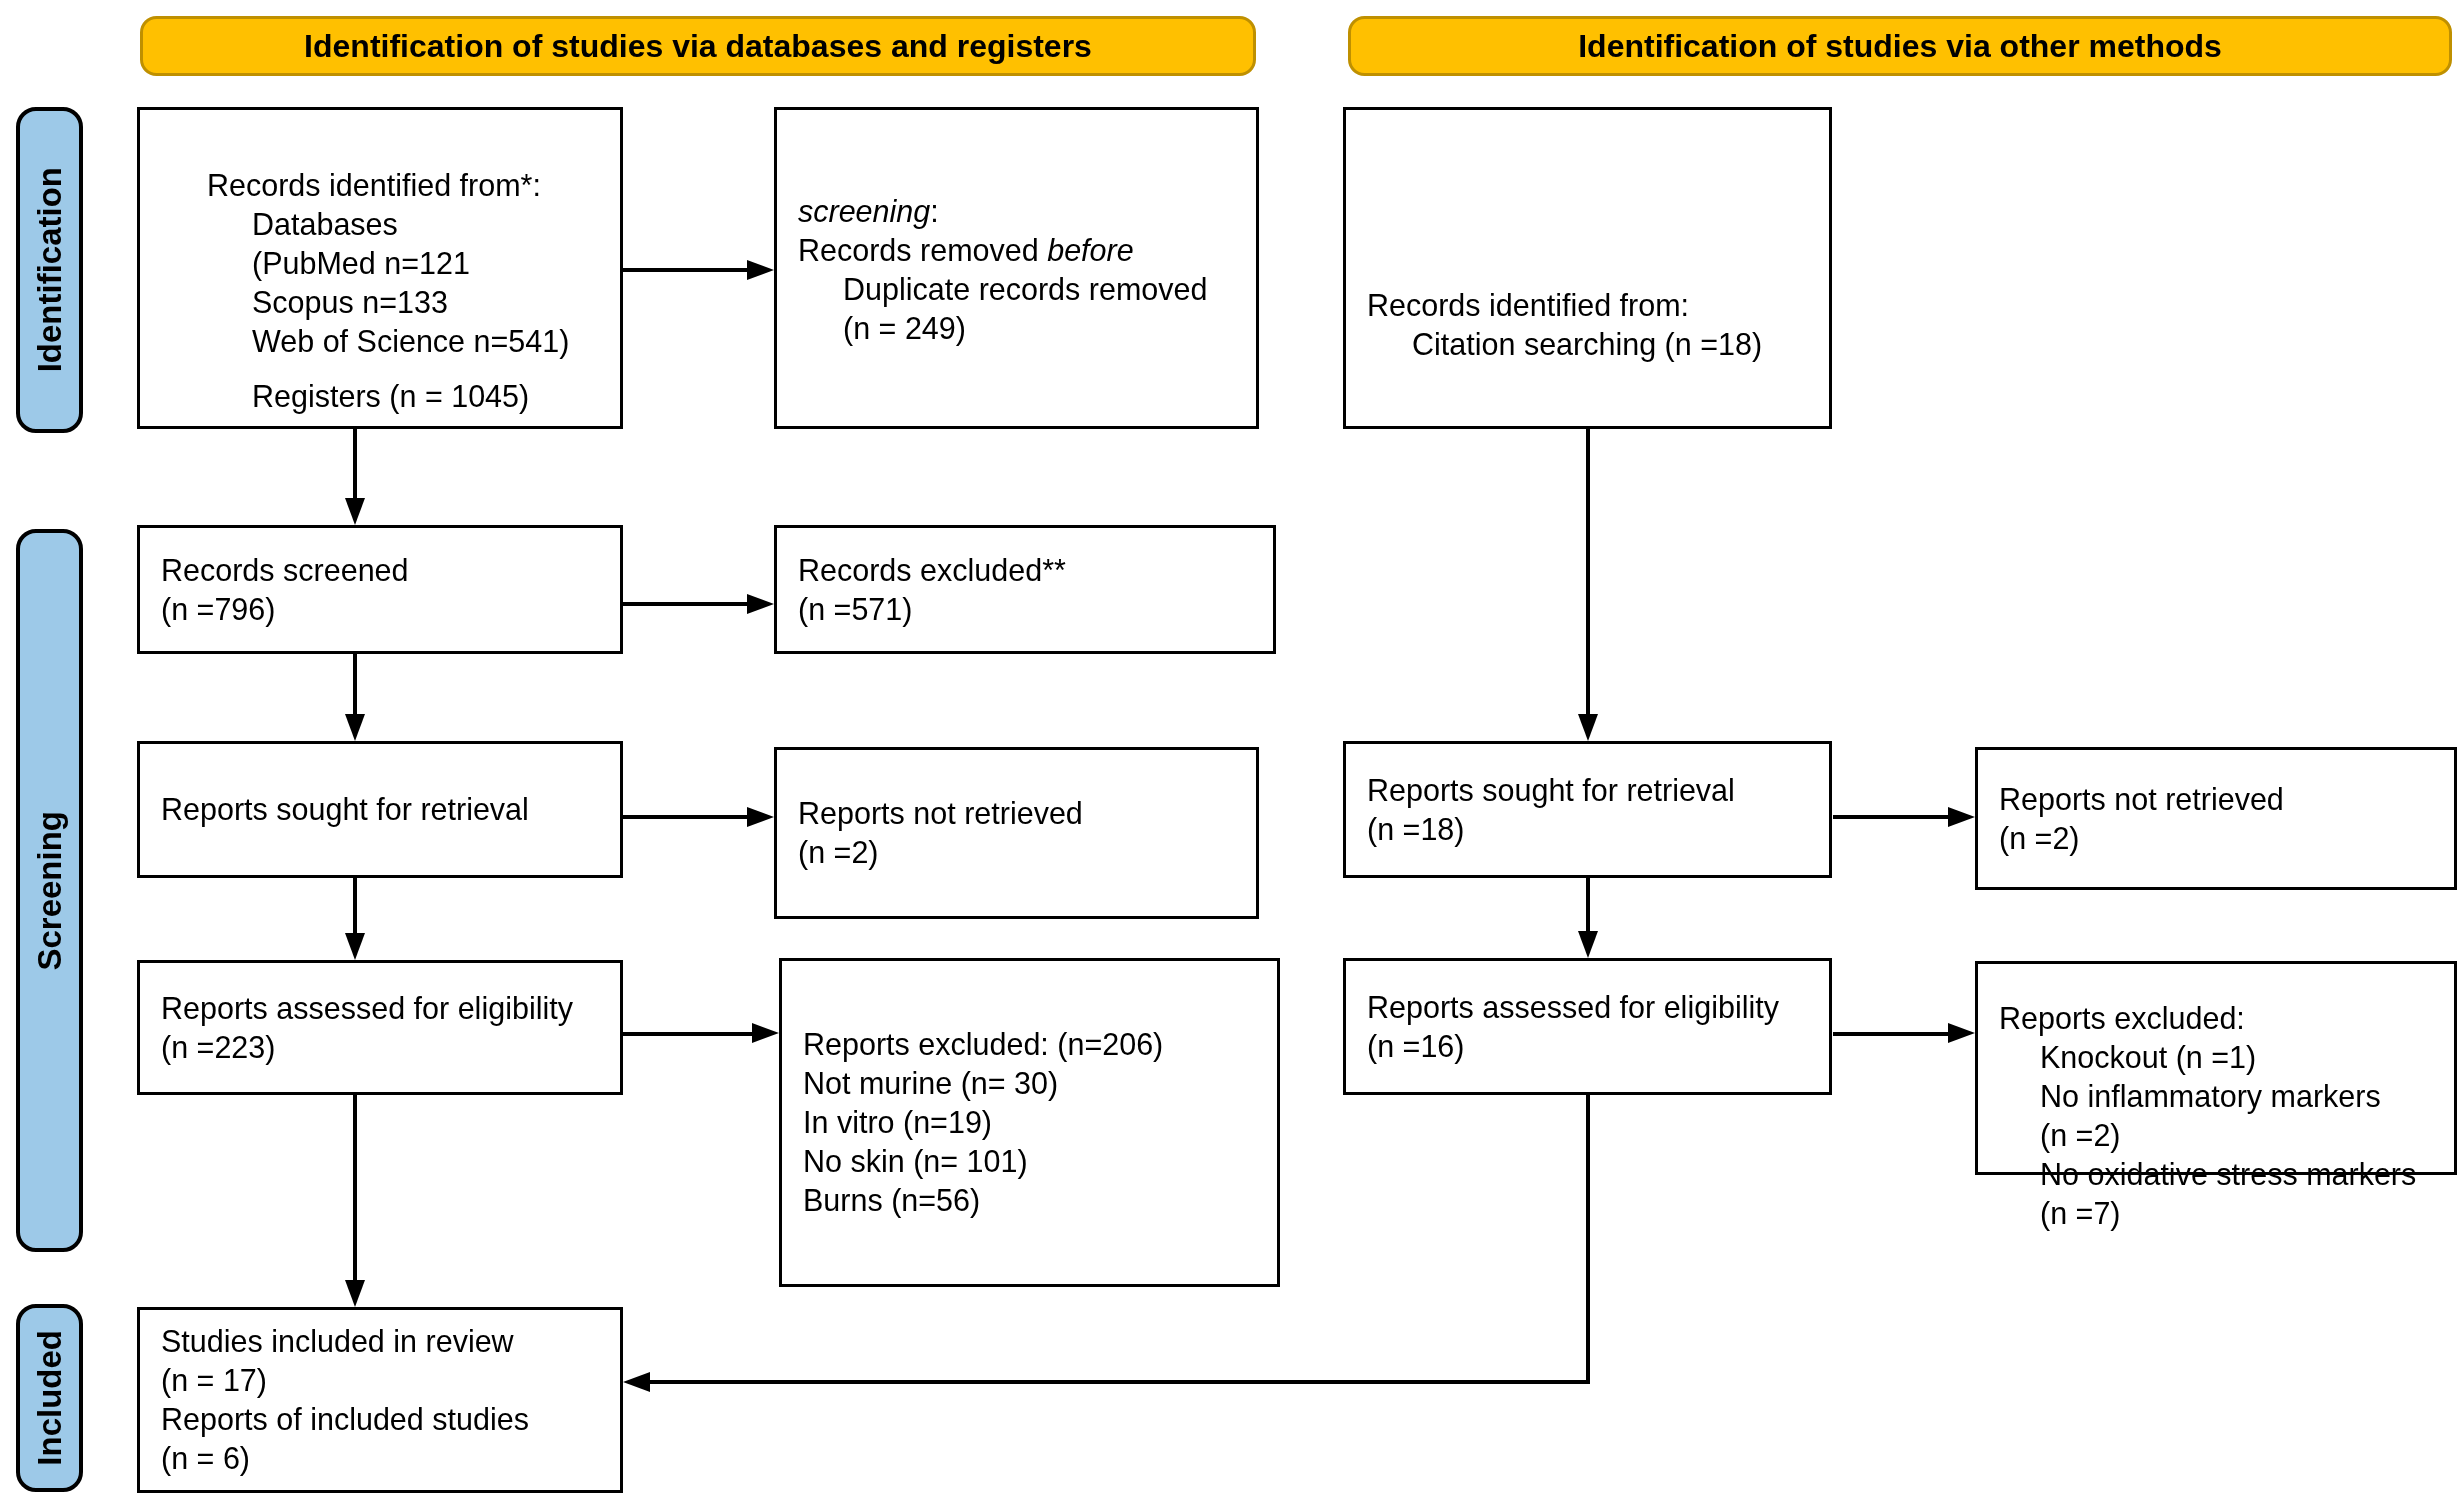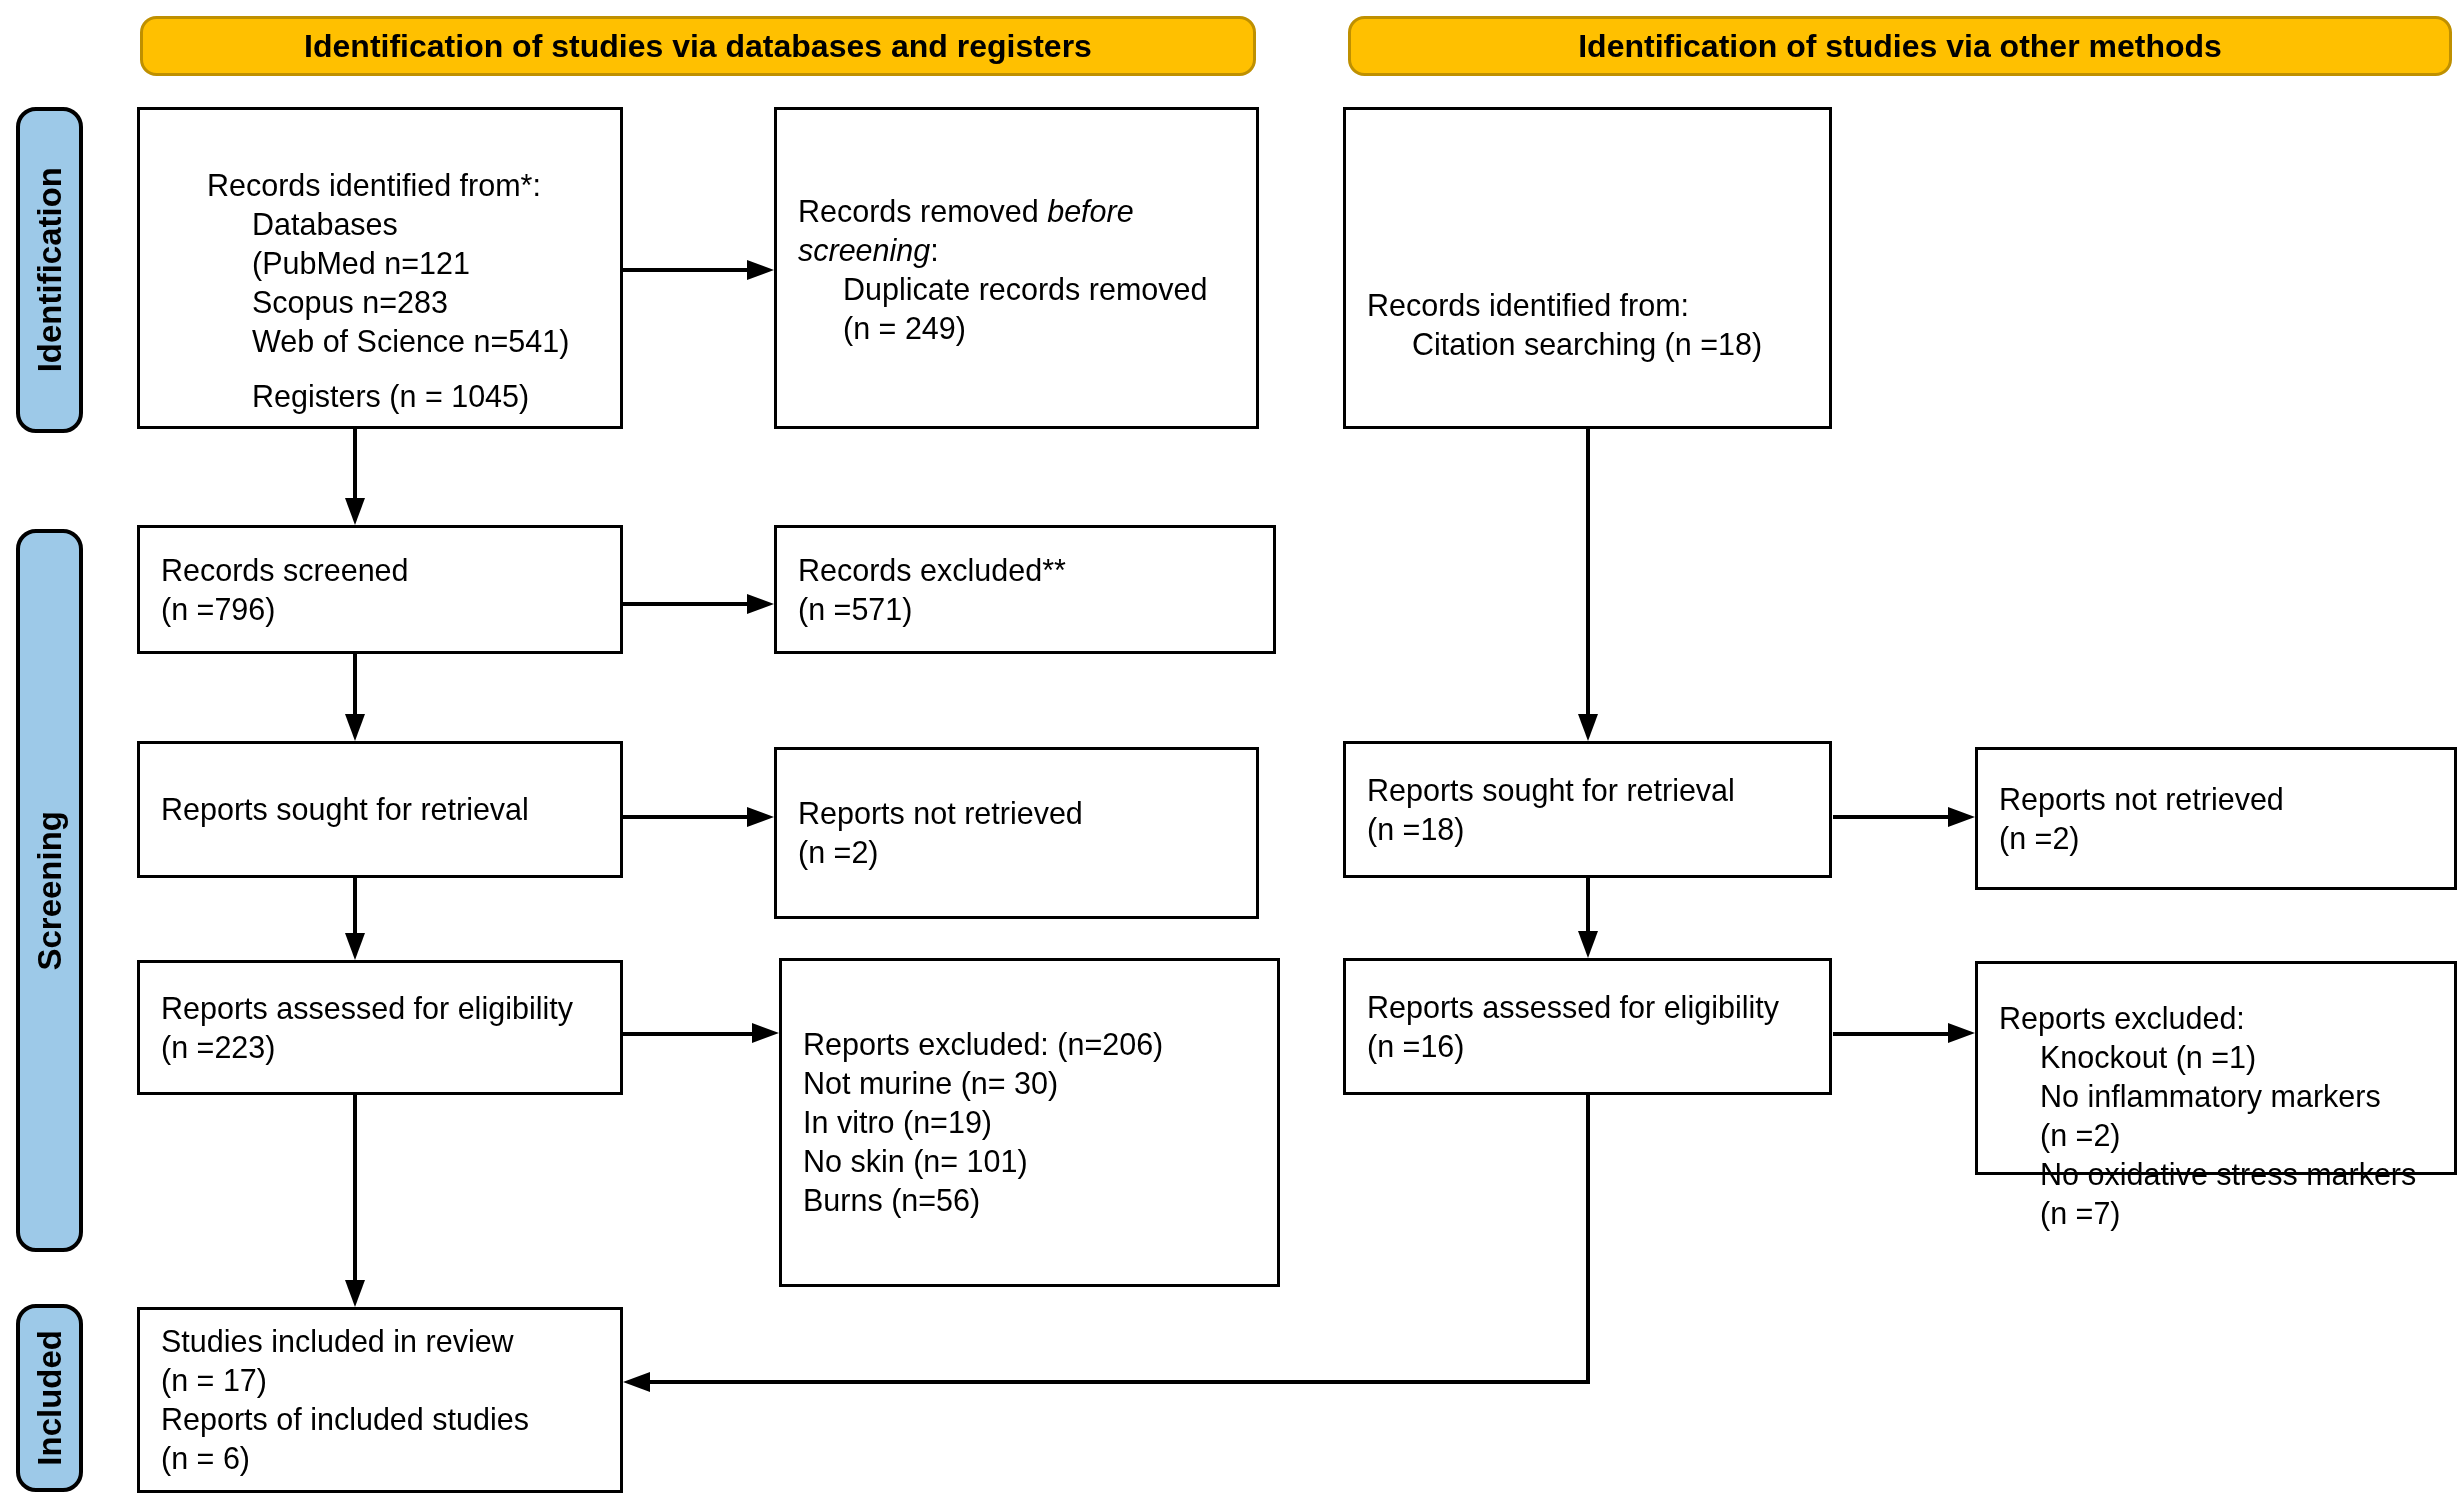--- a/index.html
+++ b/index.html
@@ -55,31 +55,31 @@
   </div>
   <div class="stage" style="top:1304px;height:188px;">
     <span class="t">Included</span>
   </div>
 
   <div class="box" style="left:137px;top:107px;width:486px;height:322px;">
     <div class="txt top" style="padding-top:56px;margin-left:46px;">
       <div class="line">Records identified from*:</div>
       <div class="line ind">Databases</div>
       <div class="line ind">(PubMed n=121</div>
-      <div class="line ind">Scopus n=283</div>
+      <div class="line ind">Scopus n=133</div>
       <div class="line ind">Web of Science n=541)</div>
       <div class="sp"></div>
       <div class="line ind">Registers (n = 1045)</div>
     </div>
   </div>
 
   <div class="box" style="left:774px;top:107px;width:485px;height:322px;">
     <div class="txt top" style="padding-top:82px;">
+      <div class="line"><span class="it">screening</span><span>:</span></div>
       <div class="line"><span>Records removed </span><span class="it">before</span></div>
-      <div class="line"><span class="it">screening</span><span>:</span></div>
       <div class="line ind">Duplicate records removed</div>
       <div class="line ind">(n = 249)</div>
     </div>
   </div>
 
   <div class="box" style="left:1343px;top:107px;width:489px;height:322px;">
     <div class="txt top" style="padding-top:176px;">
       <div class="line">Records identified from:</div>
       <div class="line ind">Citation searching (n =18)</div>
     </div>

